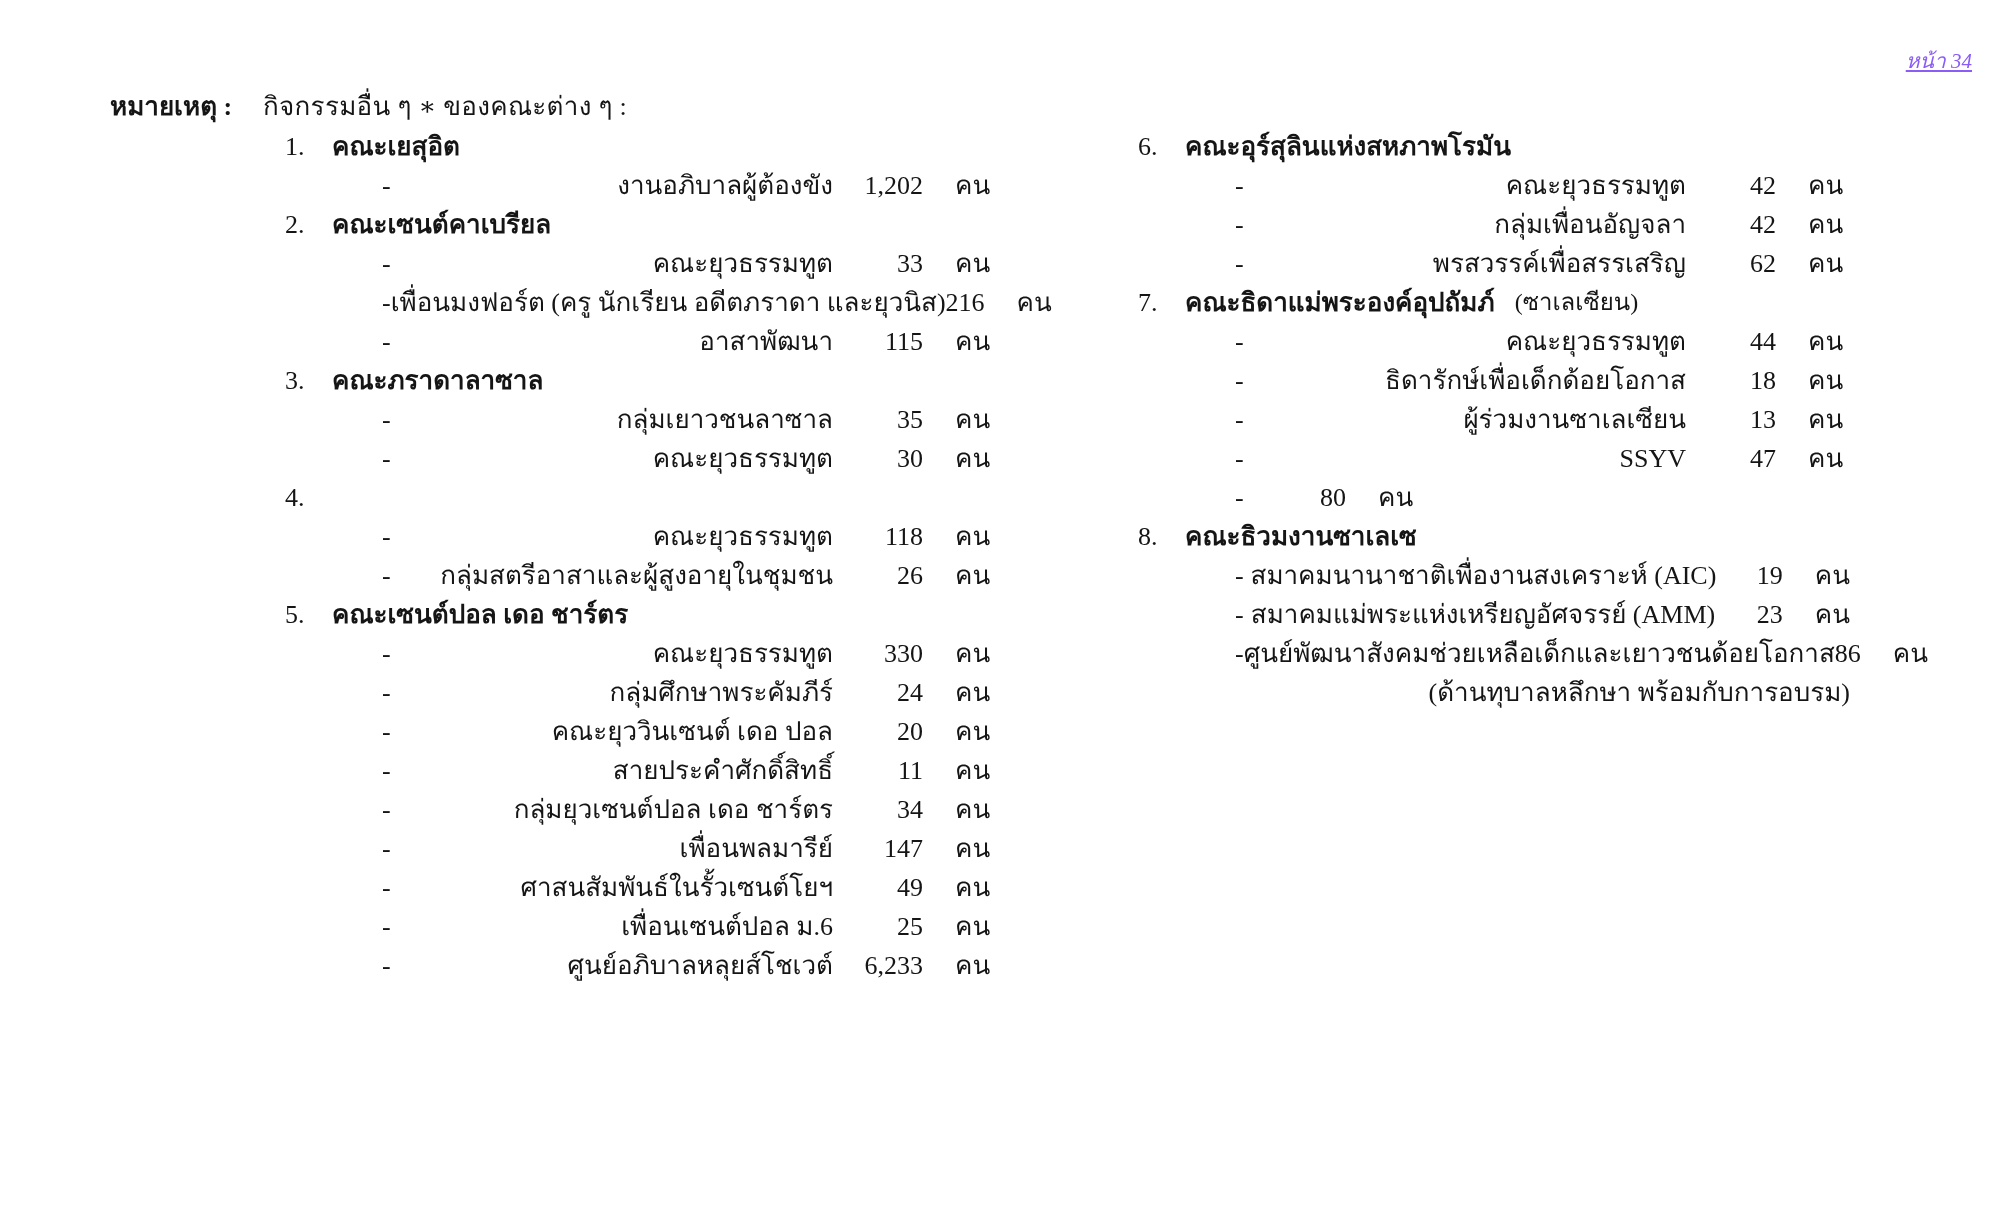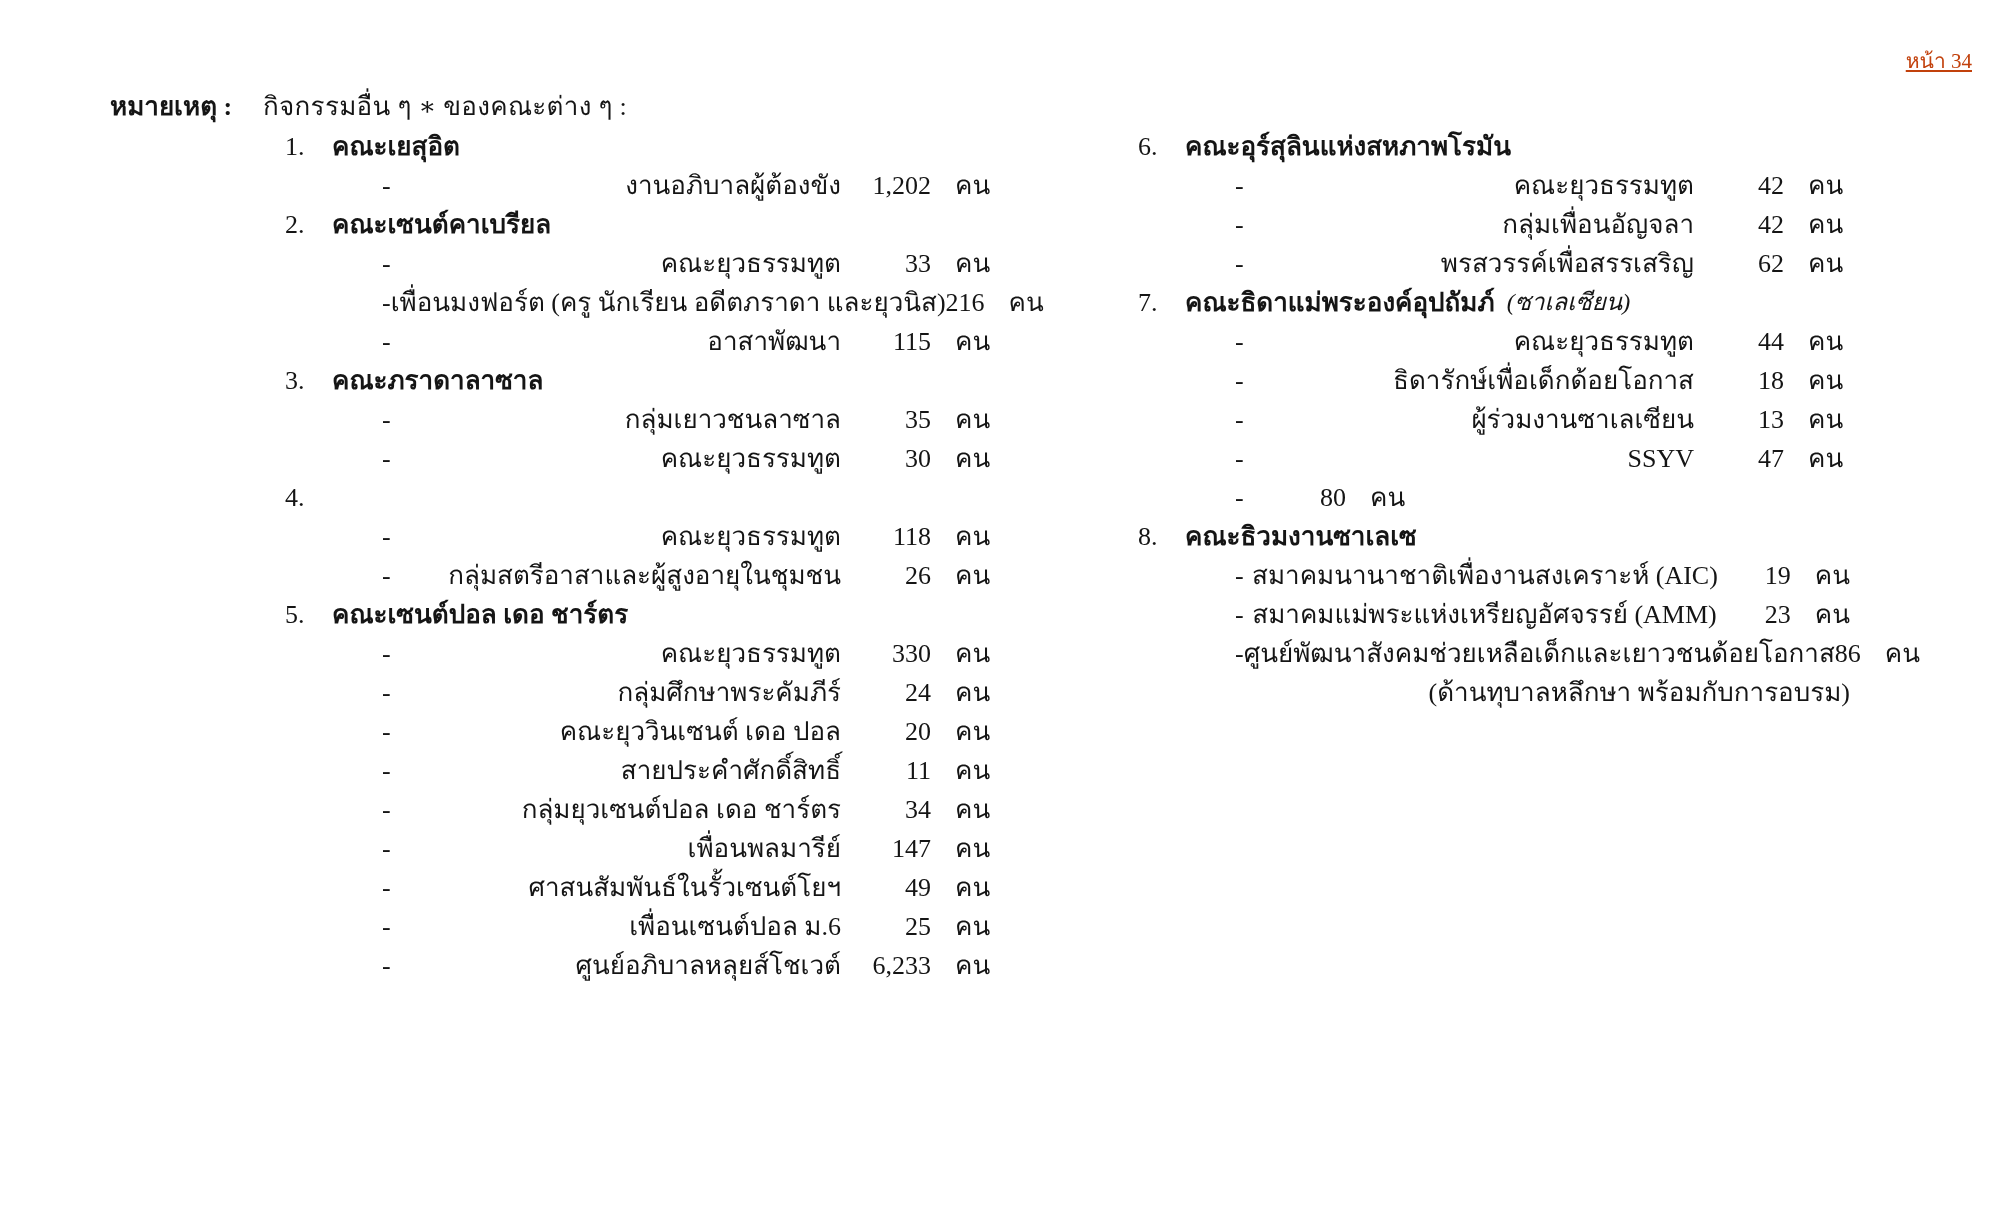--- a/index.html
+++ b/index.html
@@ -10,22 +10,23 @@
     background: #ffffff;
     color: #151515;
     font-family: "Liberation Serif", "DejaVu Serif", serif;
     overflow: hidden;
   }
   .page-number {
     position: absolute;
     top: 44px;
     right: 44px;
     font-size: 21px;
+    font-style: italic;
     text-decoration: underline;
-    color: #c2410c;
+    color: #8b5cf6;
   }
   .note-row {
     position: absolute;
     top: 87px;
     left: 110px;
     display: flex;
     font-size: 26px;
     line-height: 40px;
     white-space: nowrap;
   }
@@ -38,27 +39,27 @@
 
   .row {
     display: flex;
     height: 39px;
     line-height: 39px;
     font-size: 26px;
     white-space: nowrap;
   }
   .section-header .sec-num { width: 47px; }
   .sec-title { font-weight: bold; }
-  .sec-suffix { font-style: italic; font-weight: normal; margin-left: 12px; font-size: 24px; }
+  .sec-suffix { font-weight: normal; margin-left: 20px; font-size: 24px; }
 
   .item-row { padding-left: 97px; }
   .dash { width: 21px; }
   .item-label { flex: 1; white-space: nowrap; overflow: visible; text-align: right; }
   .item-count { width: 90px; text-align: right; }
-  .item-unit { width: 42px; margin-left: 24px; }
+  .item-unit { width: 42px; margin-left: 32px; }
   .item-row.cont .dash { visibility: hidden; }
 </style>
 </head>
 <body>
 
 <div class="page">
   <div class="page-number">หน้า 34</div>
 
   <div class="note-row">
     <span class="note-label">หมายเหตุ :</span>

